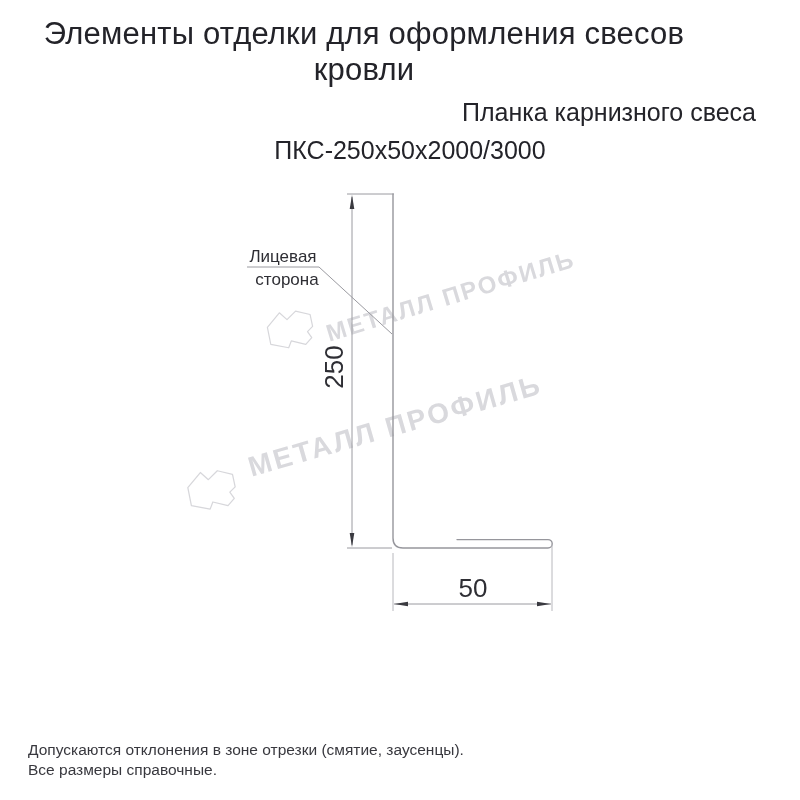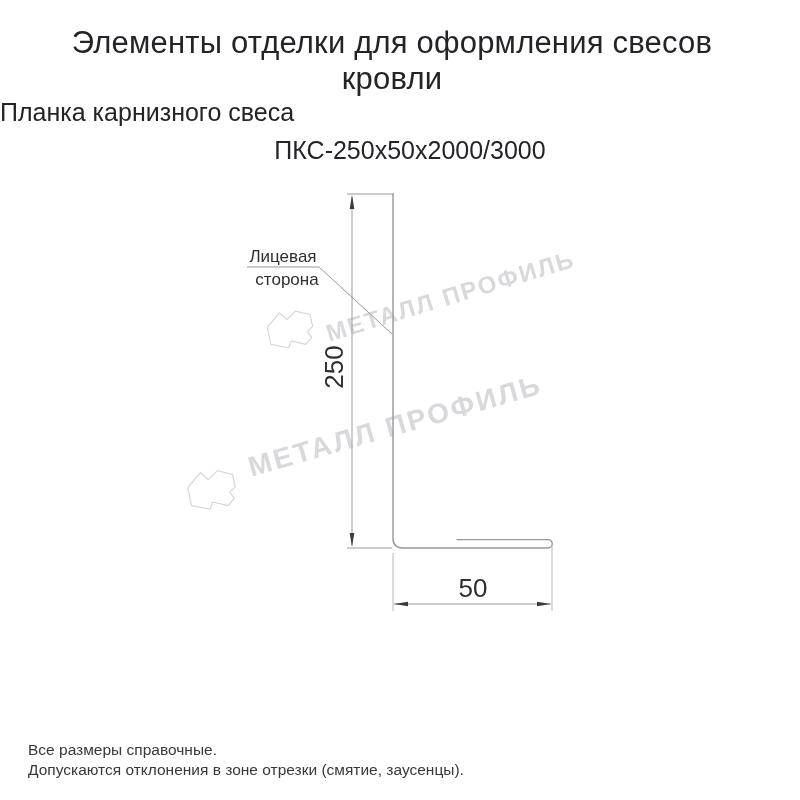--- a/index.html
+++ b/index.html
@@ -5,27 +5,27 @@
   html,body{margin:0;padding:0;background:#ffffff;}
   .page{
     position:relative;
     width:800px;height:800px;
     background:#ffffff;
     overflow:hidden;
     font-family:"Liberation Sans", sans-serif;
     color:#232329;
   }
   .title{
-    position:absolute;top:25px;left:0;width:728px;
+    position:absolute;top:16px;left:0;width:728px;
     text-align:center;font-size:31px;line-height:36px;
-    color:#232329;letter-spacing:.2px;margin-left:28px;
+    color:#232329;letter-spacing:.2px;
   }
   .subtitle{
     position:absolute;top:97px;left:0;width:756px;
-    text-align:left;font-size:25px;line-height:30px;color:#232329;
+    text-align:right;font-size:25px;line-height:30px;color:#232329;
   }
   .model{
     position:absolute;top:135px;left:0;width:800px;
     text-align:center;font-size:25px;line-height:30px;color:#232329;margin-left:10px;
   }
   .footnotes{
     position:absolute;left:28px;top:740px;width:560px;
     font-size:15.5px;line-height:20px;color:#38383e;
   }
   .wm-text{
@@ -81,17 +81,17 @@
     <polygon points="551,604 537,601.8 537,606.2" fill="#3a3a40"></polygon>
     <text class="dim-num" x="473" y="597" text-anchor="middle">50</text>
 
     <text class="lbl" x="283" y="262" text-anchor="middle">Лицевая</text>
     <text class="lbl" x="287" y="285" text-anchor="middle">сторона</text>
     <line x1="247" y1="267" x2="319" y2="267" stroke="#9a9aa0" stroke-width="1"></line>
     <line x1="319" y1="267" x2="392" y2="334" stroke="#9a9aa0" stroke-width="1"></line>
   </svg>
 
   <div class="footnotes">
+    <div>Допускаются отклонения в зоне отрезки (смятие, заусенцы).</div>
     <div>Все размеры справочные.</div>
-    <div>Допускаются отклонения в зоне отрезки (смятие, заусенцы).</div>
   </div>
 
 </div>
 
 </body></html>

